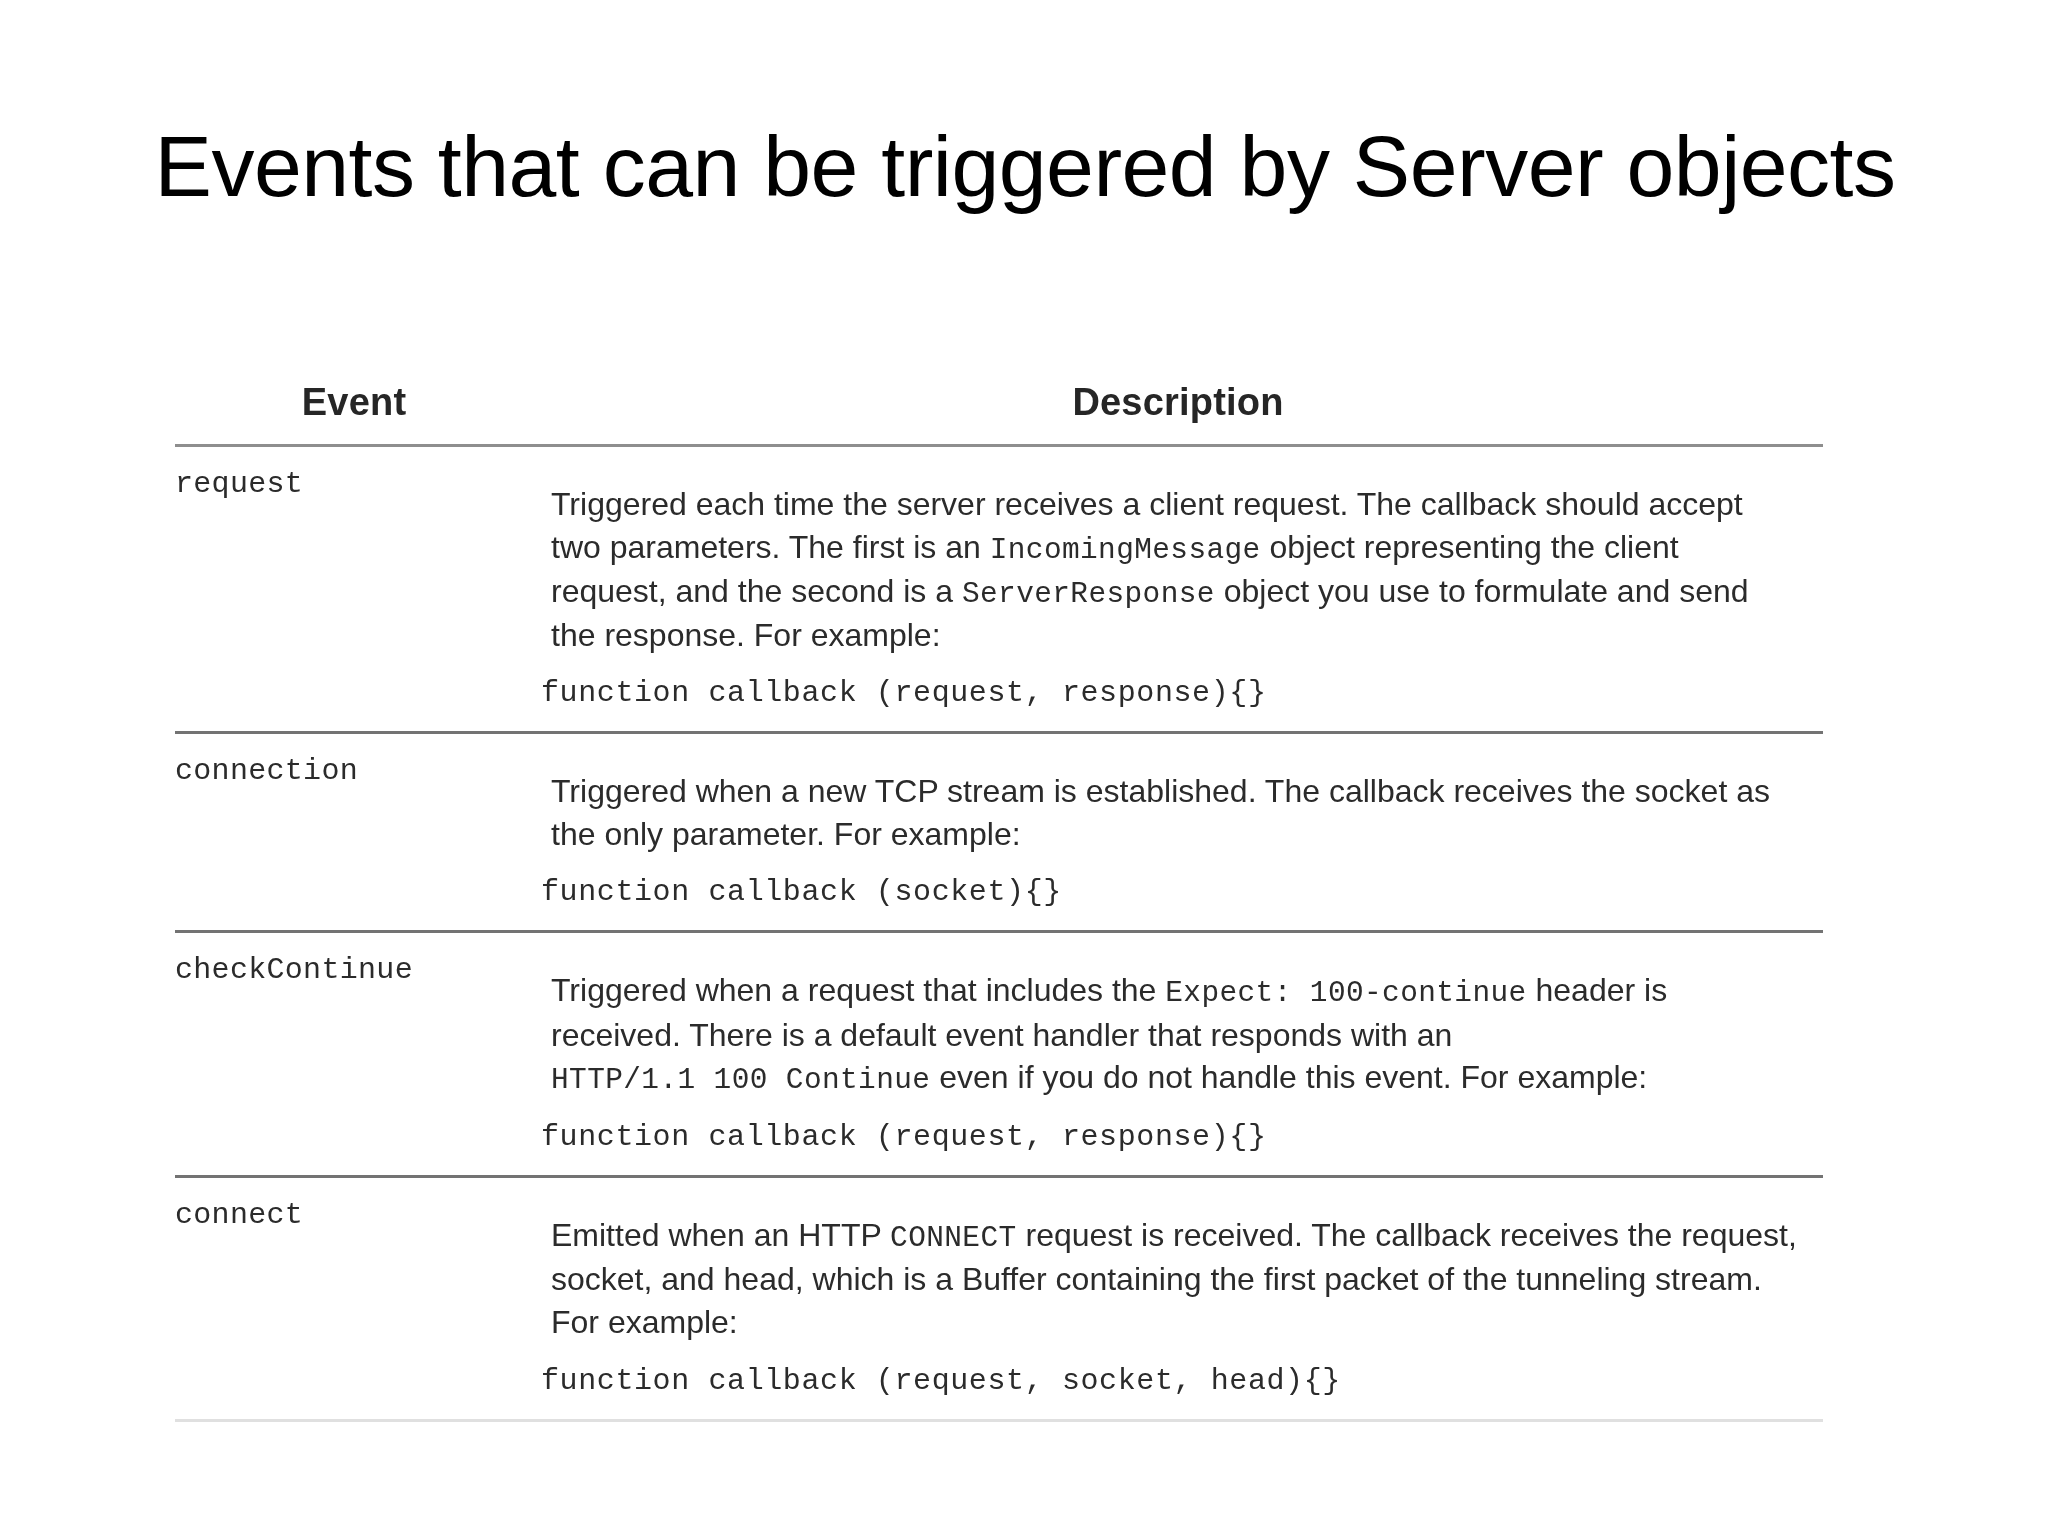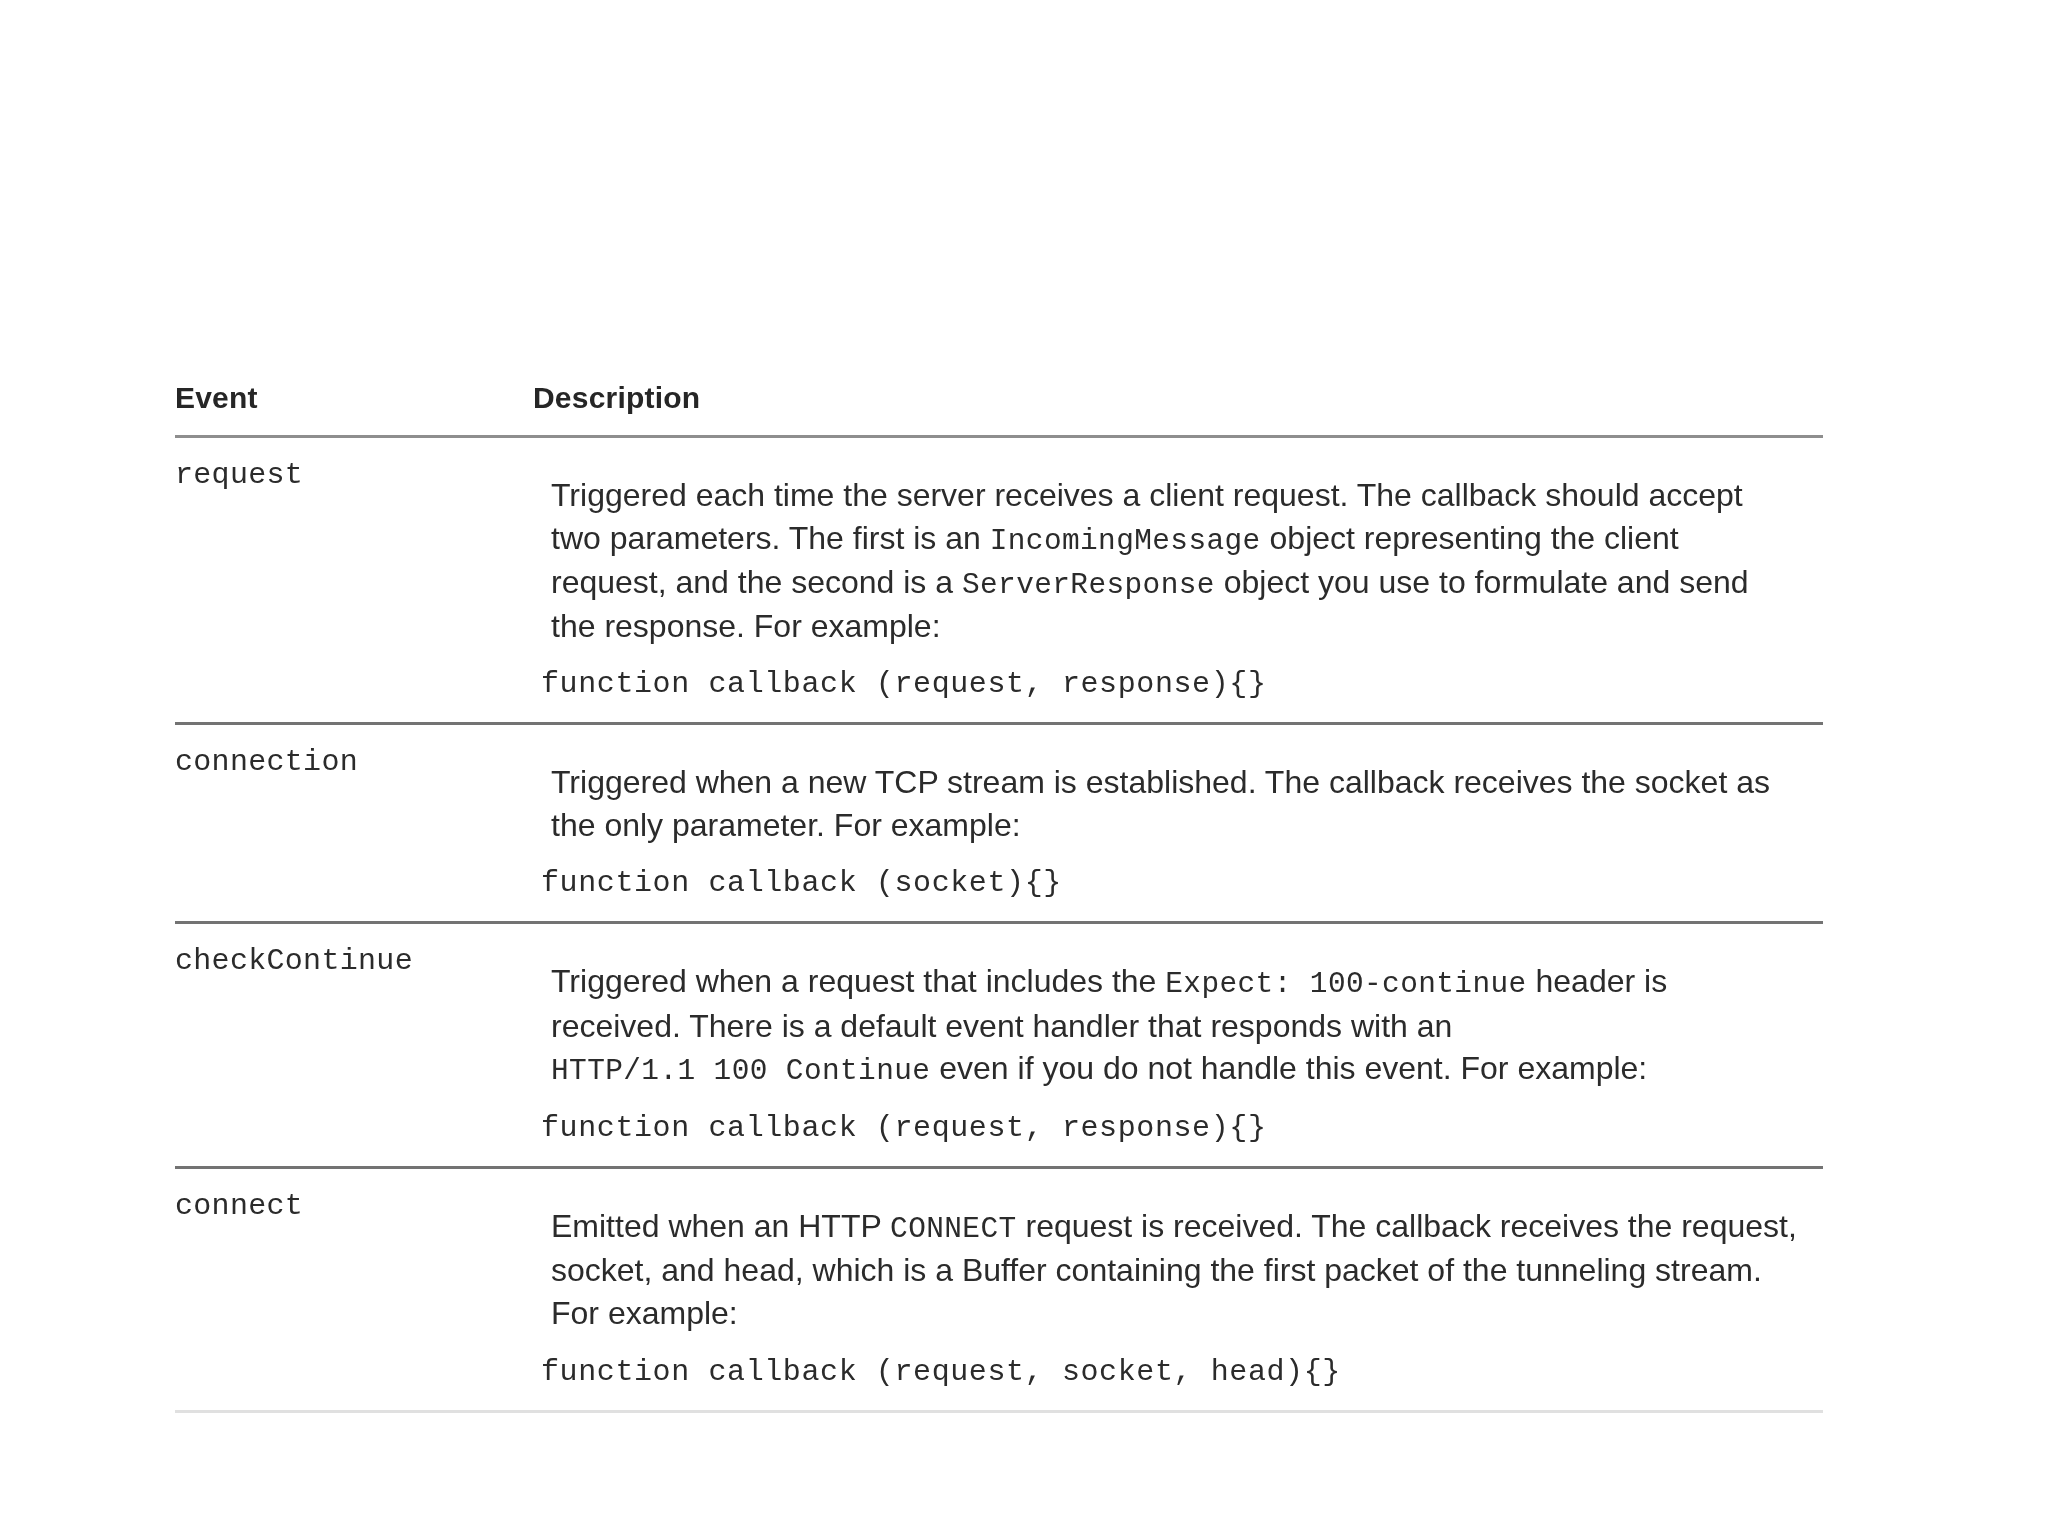--- a/index.html
+++ b/index.html
@@ -50,24 +50,24 @@
   table.events-table {
     width: 1648px;
     border-collapse: collapse;
     table-layout: fixed;
   }
 
   table.events-table col.col-event   { width: 358px; }
   table.events-table col.col-desc    { width: 1290px; }
 
   thead th {
-    text-align: left;
+    text-align: center;
     font-family: "Liberation Sans", sans-serif;
     font-weight: 700;
-    font-size: 30px;
+    font-size: 38px;
     color: #262626;
     padding: 23px 0 20px 0;
     border-bottom: 3px solid #8e8e8e;
     vertical-align: bottom;
     letter-spacing: 0.2px;
   }
 
   tbody tr > td {
     border-bottom: 3px solid #737373;
     vertical-align: top;
@@ -114,20 +114,21 @@
     color: #2b2b2b;
   }
 
   .nowrapseg { white-space: nowrap; }
 </style>
 </head>
 <body>
 
 <div class="slide">
 
+  <h1 class="slide-title">Events that can be triggered by Server objects</h1>
 
   <div class="table-wrap">
     <table class="events-table">
       <colgroup>
         <col class="col-event">
         <col class="col-desc">
       </colgroup>
       <thead>
         <tr>
           <th>Event</th>

